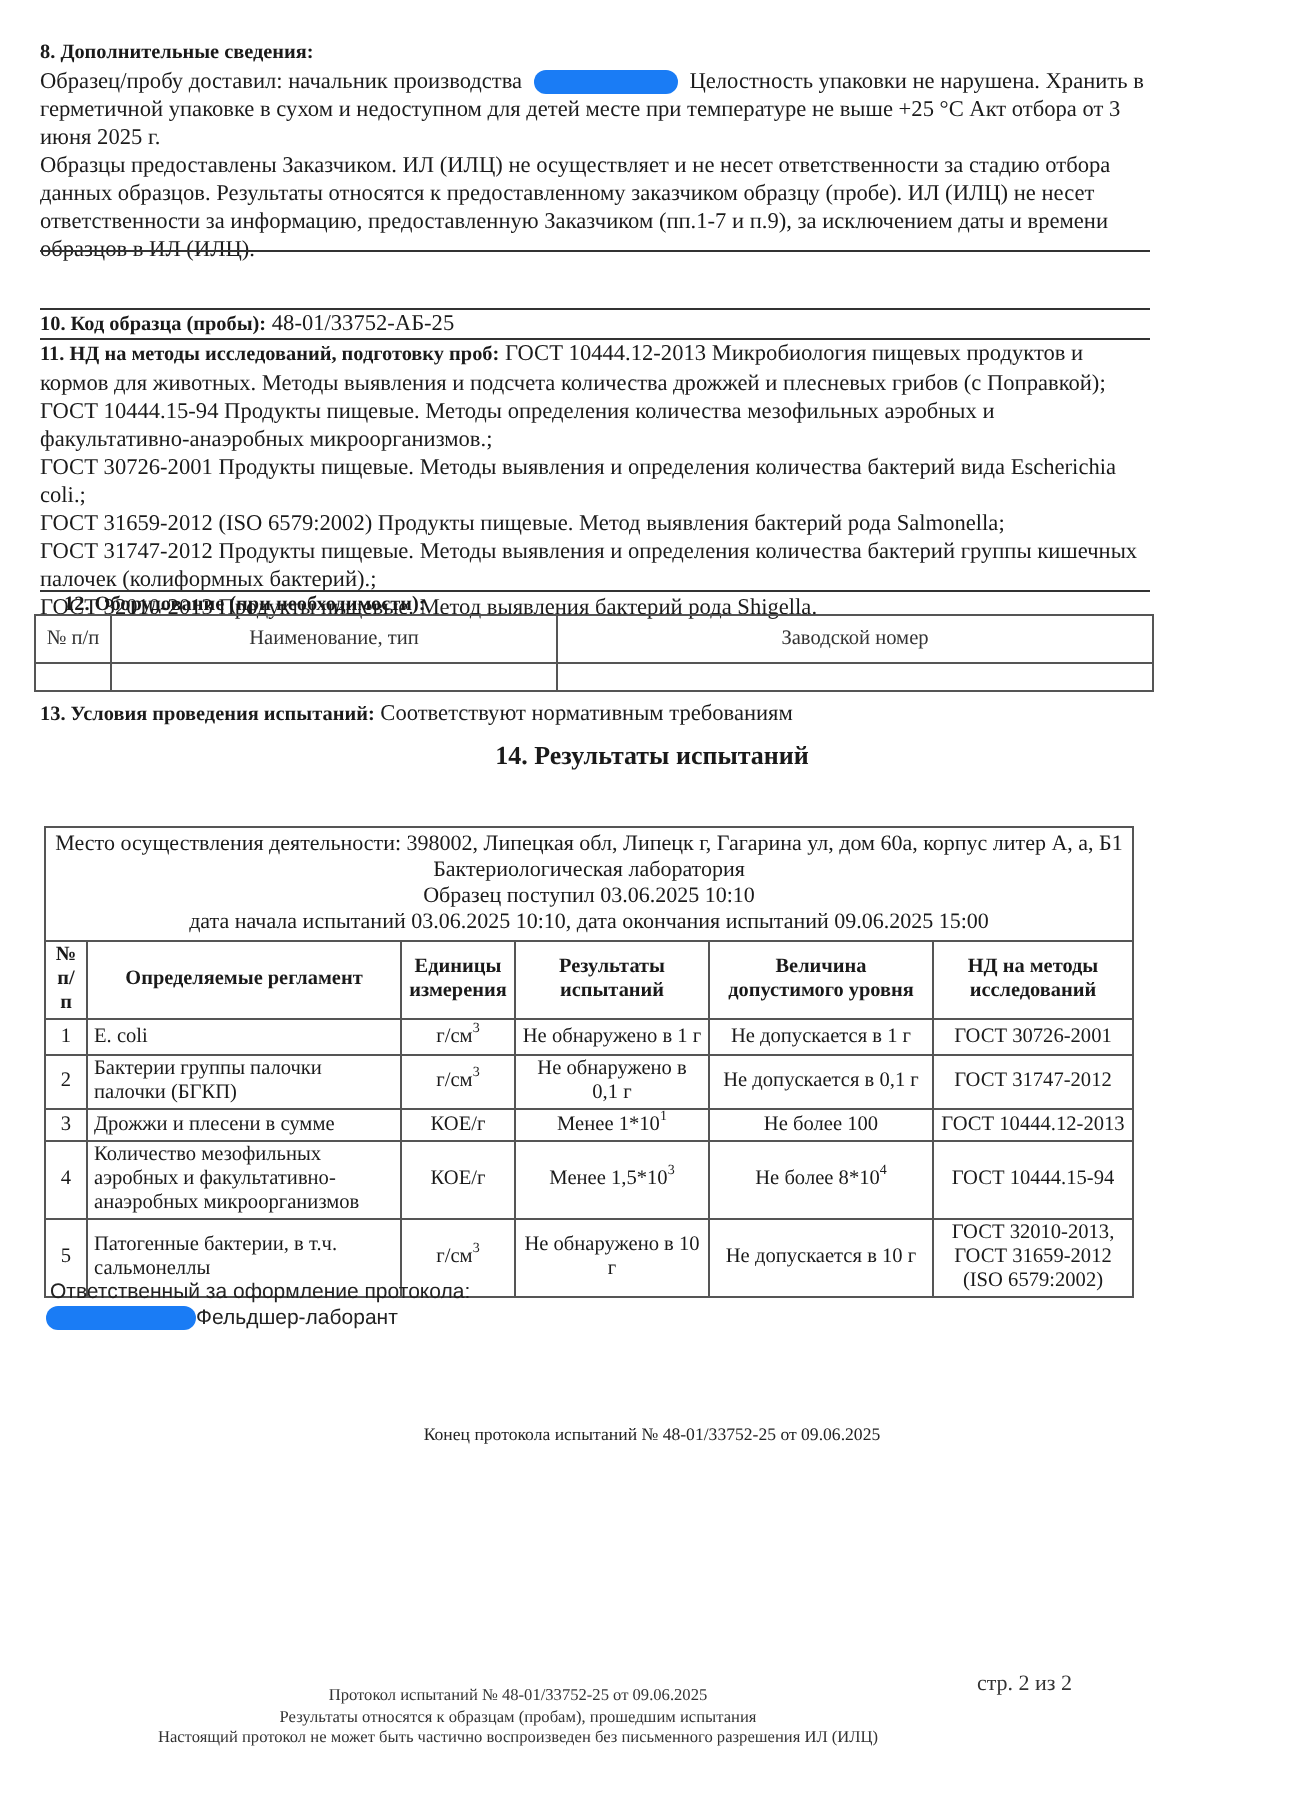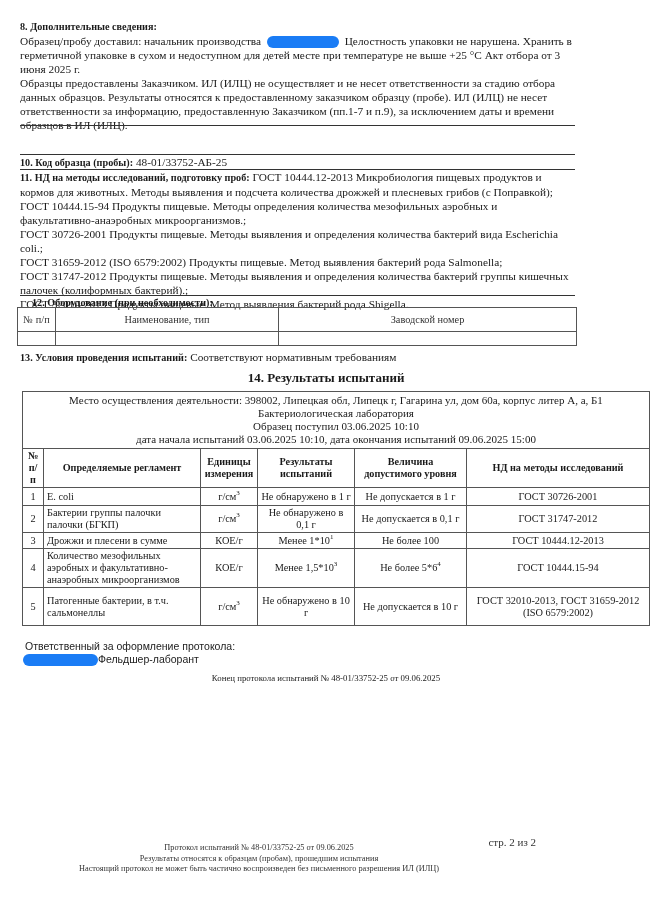--- a/index.html
+++ b/index.html
@@ -13,28 +13,28 @@
   .sec b.lbl { font-weight: bold; font-size: 10.2px; }
   .rule { position: absolute; left: 20px; width: 555px; height: 0; border-top: 1px solid #333; }
   .redact {
     display: inline-block; background: #1a7cf5; border-radius: 7px;
     vertical-align: middle;
   }
   table { border-collapse: collapse; }
   .equip { position: absolute; left: 17px; top: 307px; width: 560px; font-size: 10.3px; }
   .equip td { border: 1px solid #555; text-align: center; color: #333; padding: 0; }
   .res-title { position: absolute; left: 0; width: 652px; top: 370px; text-align: center; font-weight: bold; font-size: 13px; }
-  .res { position: absolute; left: 22px; top: 391px; width: 628px; font-size: 10.3px; }
+  .res { position: absolute; left: 22px; top: 413px; width: 545px; font-size: 10.3px; }
   .res td { border: 1px solid #555; padding: 1px 3px; line-height: 12px; }
   .res .hdr td { font-weight: bold; text-align: center; font-size: 10.2px; }
   .res .info td { text-align: center; font-size: 11px; line-height: 13px; border-bottom: 1px solid #555; padding: 2px 3px; }
   .c { text-align: center; }
   sup { font-size: 7px; vertical-align: 5px; line-height: 0; }
   .footer-resp { position: absolute; left: 25px; top: 640px; font-family: "Liberation Sans", sans-serif; font-size: 10.5px; line-height: 13px; color: #222; }
-  .end { position: absolute; left: 0; width: 652px; top: 673px; text-align: center; font-size: 8.8px; color: #222; }
+  .end { position: absolute; left: 0; width: 652px; top: 712px; text-align: center; font-size: 8.8px; color: #222; }
   .pageno { position: absolute; right: 116px; top: 836px; font-size: 11px; color: #333; }
   .foot { position: absolute; left: 0; width: 518px; top: 843px; text-align: center; font-size: 8.3px; line-height: 10.5px; color: #333; }
 </style>
 </head>
 <body>
 
 <div class="page">
 
   <div class="sec" style="top:19px;">
     <b class="lbl">8. Дополнительные сведения:</b><br>
@@ -138,21 +138,21 @@
       <td class="c"><span>КОЕ/г</span><sup></sup></td>
       <td class="c"><span>Менее 1*10</span><sup>1</sup></td>
       <td class="c"><span>Не более 100</span><sup></sup></td>
       <td class="c">ГОСТ 10444.12-2013</td>
     </tr>
     <tr style="height:36px;">
       <td class="c">4</td>
       <td>Количество мезофильных аэробных и факультативно-анаэробных микроорганизмов</td>
       <td class="c"><span>КОЕ/г</span><sup></sup></td>
       <td class="c"><span>Менее 1,5*10</span><sup>3</sup></td>
-      <td class="c"><span>Не более 5*6</span><sup>4</sup></td>
+      <td class="c"><span>Не более 8*10</span><sup>4</sup></td>
       <td class="c">ГОСТ 10444.15-94</td>
     </tr>
     <tr style="height:38px;">
       <td class="c">5</td>
       <td>Патогенные бактерии, в т.ч. сальмонеллы</td>
       <td class="c"><span>г/см</span><sup>3</sup></td>
       <td class="c"><span>Не обнаружено в 10 г</span><sup></sup></td>
       <td class="c"><span>Не допускается в 10 г</span><sup></sup></td>
       <td class="c">ГОСТ 32010-2013, ГОСТ 31659-2012 (ISO 6579:2002)</td>
     </tr>

